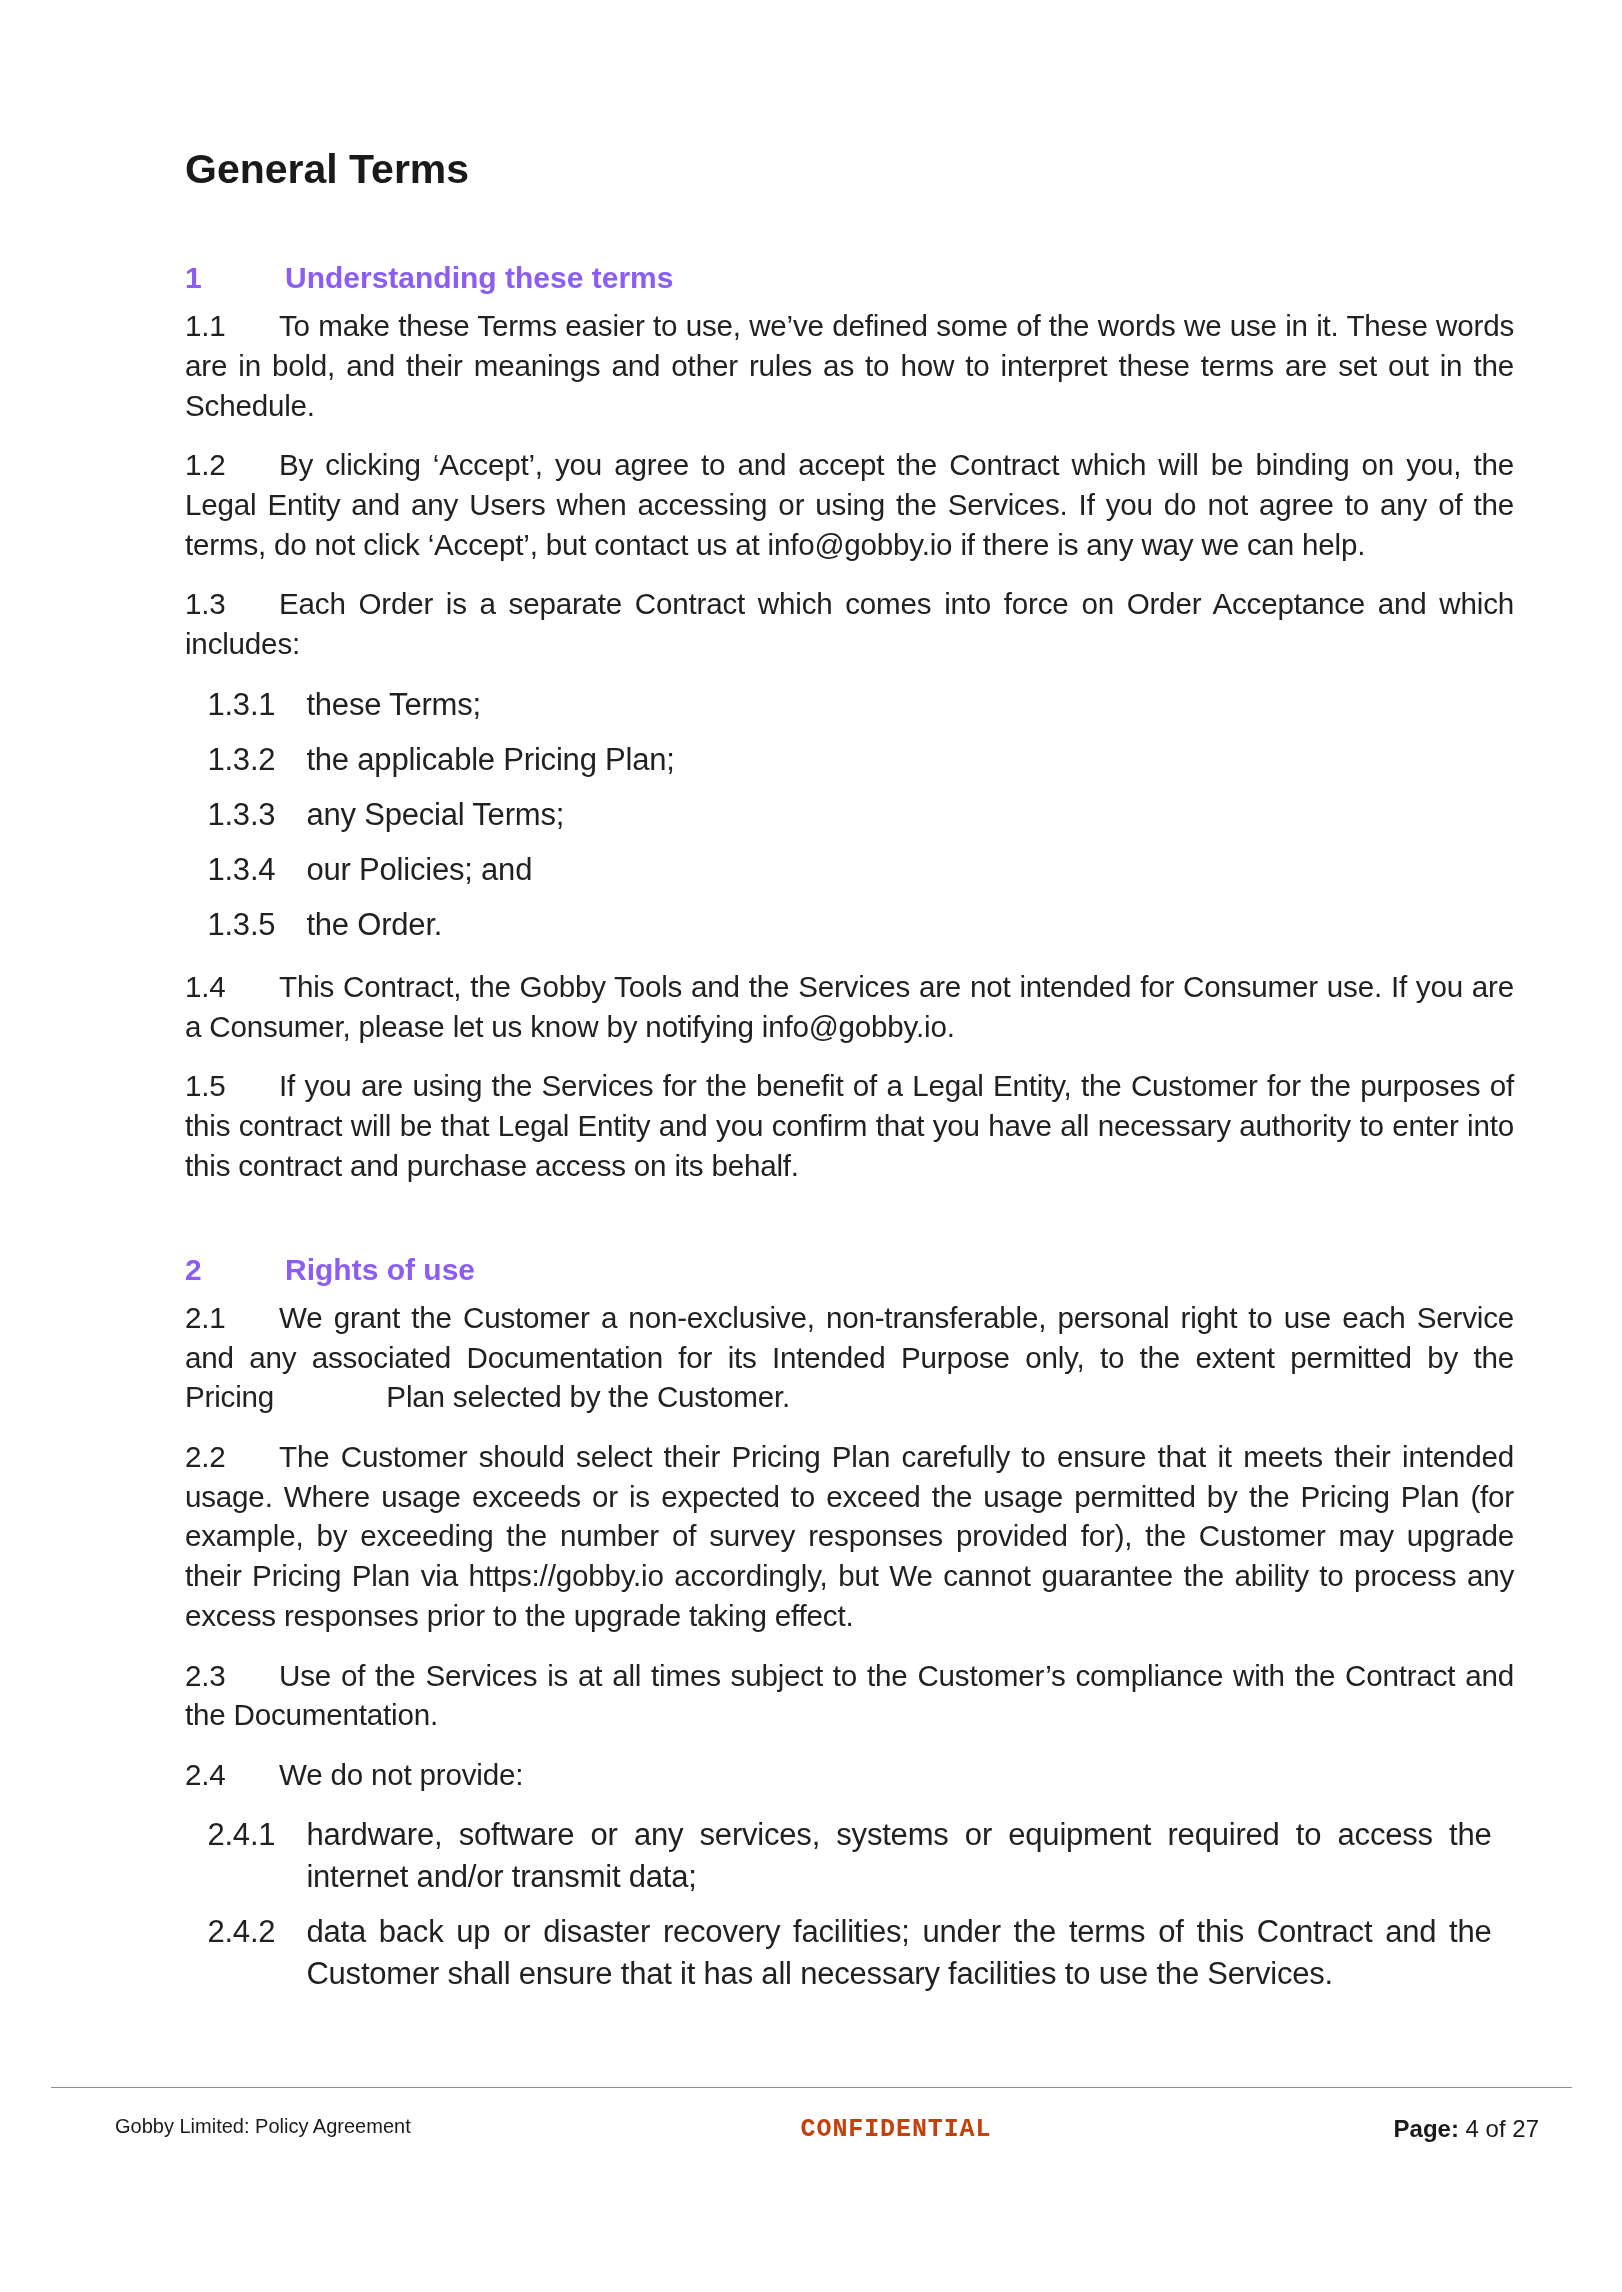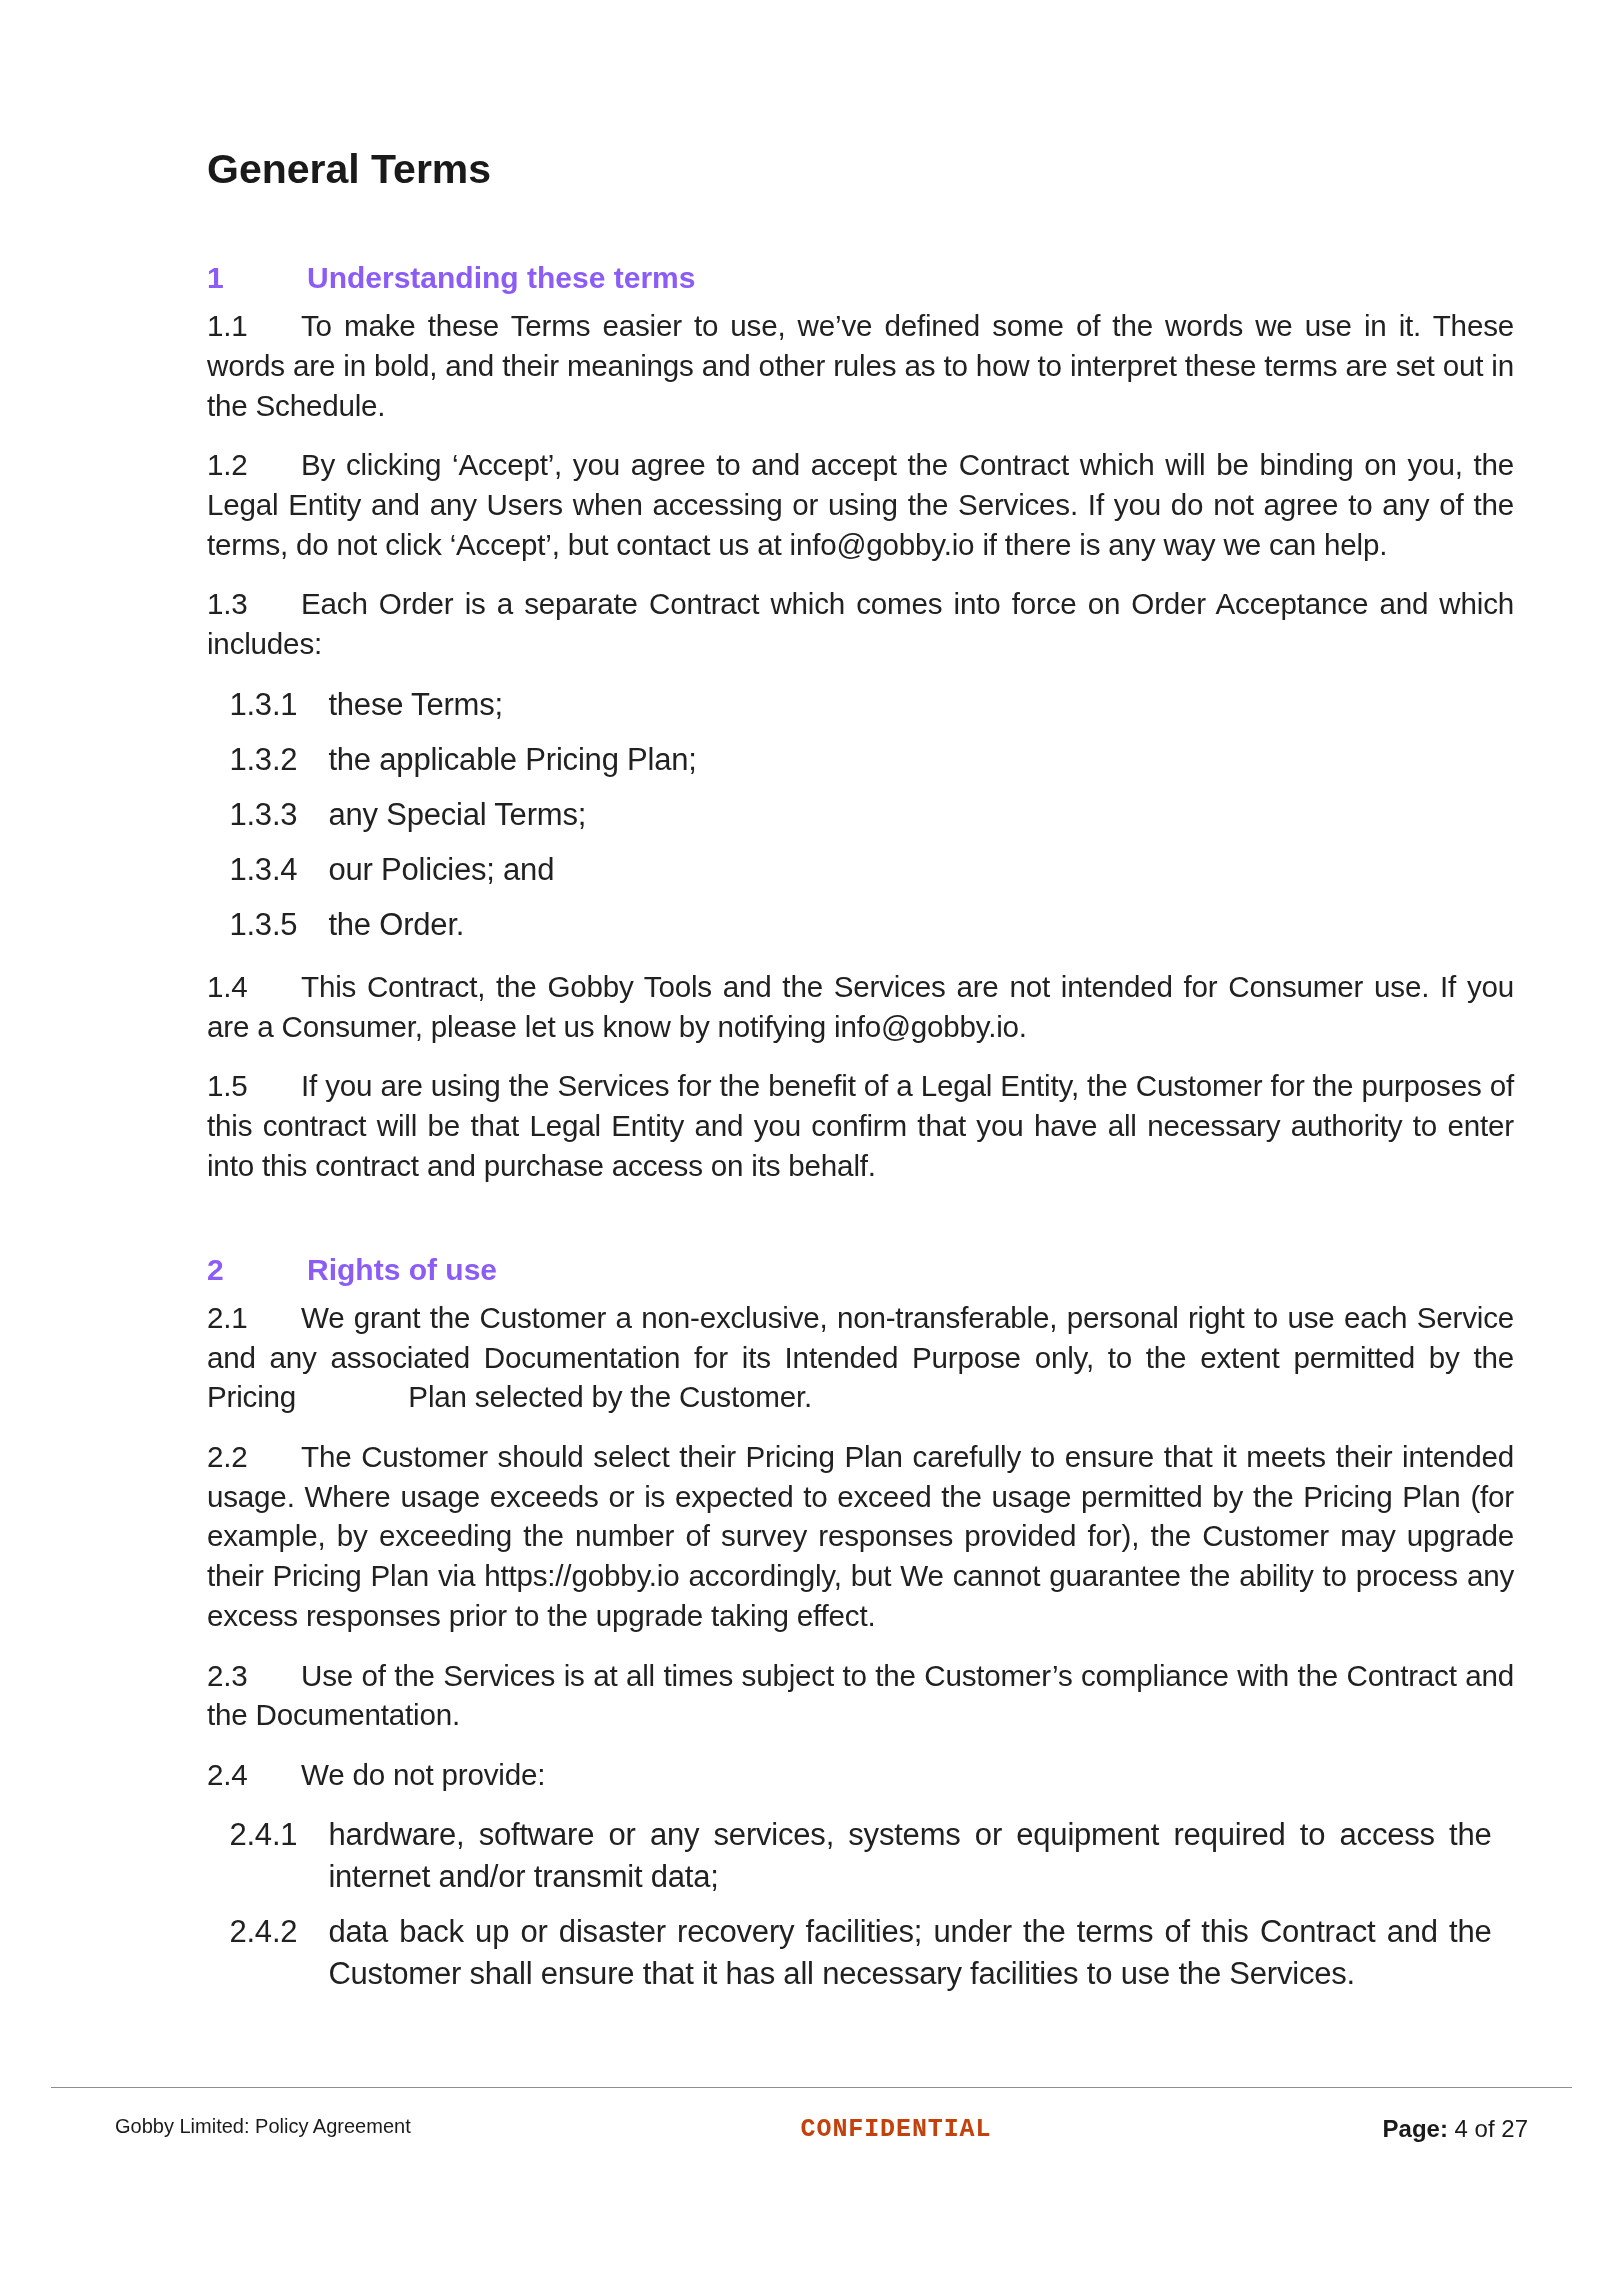--- a/index.html
+++ b/index.html
@@ -7,21 +7,21 @@
     position: relative;
     width: 1623px;
     height: 2293px;
     background: #ffffff;
     font-family: "Liberation Sans", sans-serif;
     color: #212121;
     overflow: hidden;
   }
   .content {
     position: absolute;
-    left: 207px;
+    left: 185px;
     right: 109px;
     top: 0;
   }
   .doc-title {
     font-size: 41px;
     font-weight: bold;
     color: #1a1a1a;
     line-height: 1.2;
     margin: 145px 0 0 0;
     letter-spacing: 0;
@@ -76,21 +76,21 @@
     transform: translateX(-50%);
     font-family: "Liberation Mono", monospace;
     font-weight: bold;
     font-size: 25px;
     letter-spacing: 0.9px;
     color: #c2410c;
     white-space: nowrap;
   }
   .f-right {
     position: absolute;
-    right: 44px;
+    right: 33px;
     top: 27px;
     font-size: 24px;
     color: #1a1a1a;
     white-space: nowrap;
   }
   .f-right .plabel { font-weight: bold; }
 </style>
 </head>
 <body>
 

